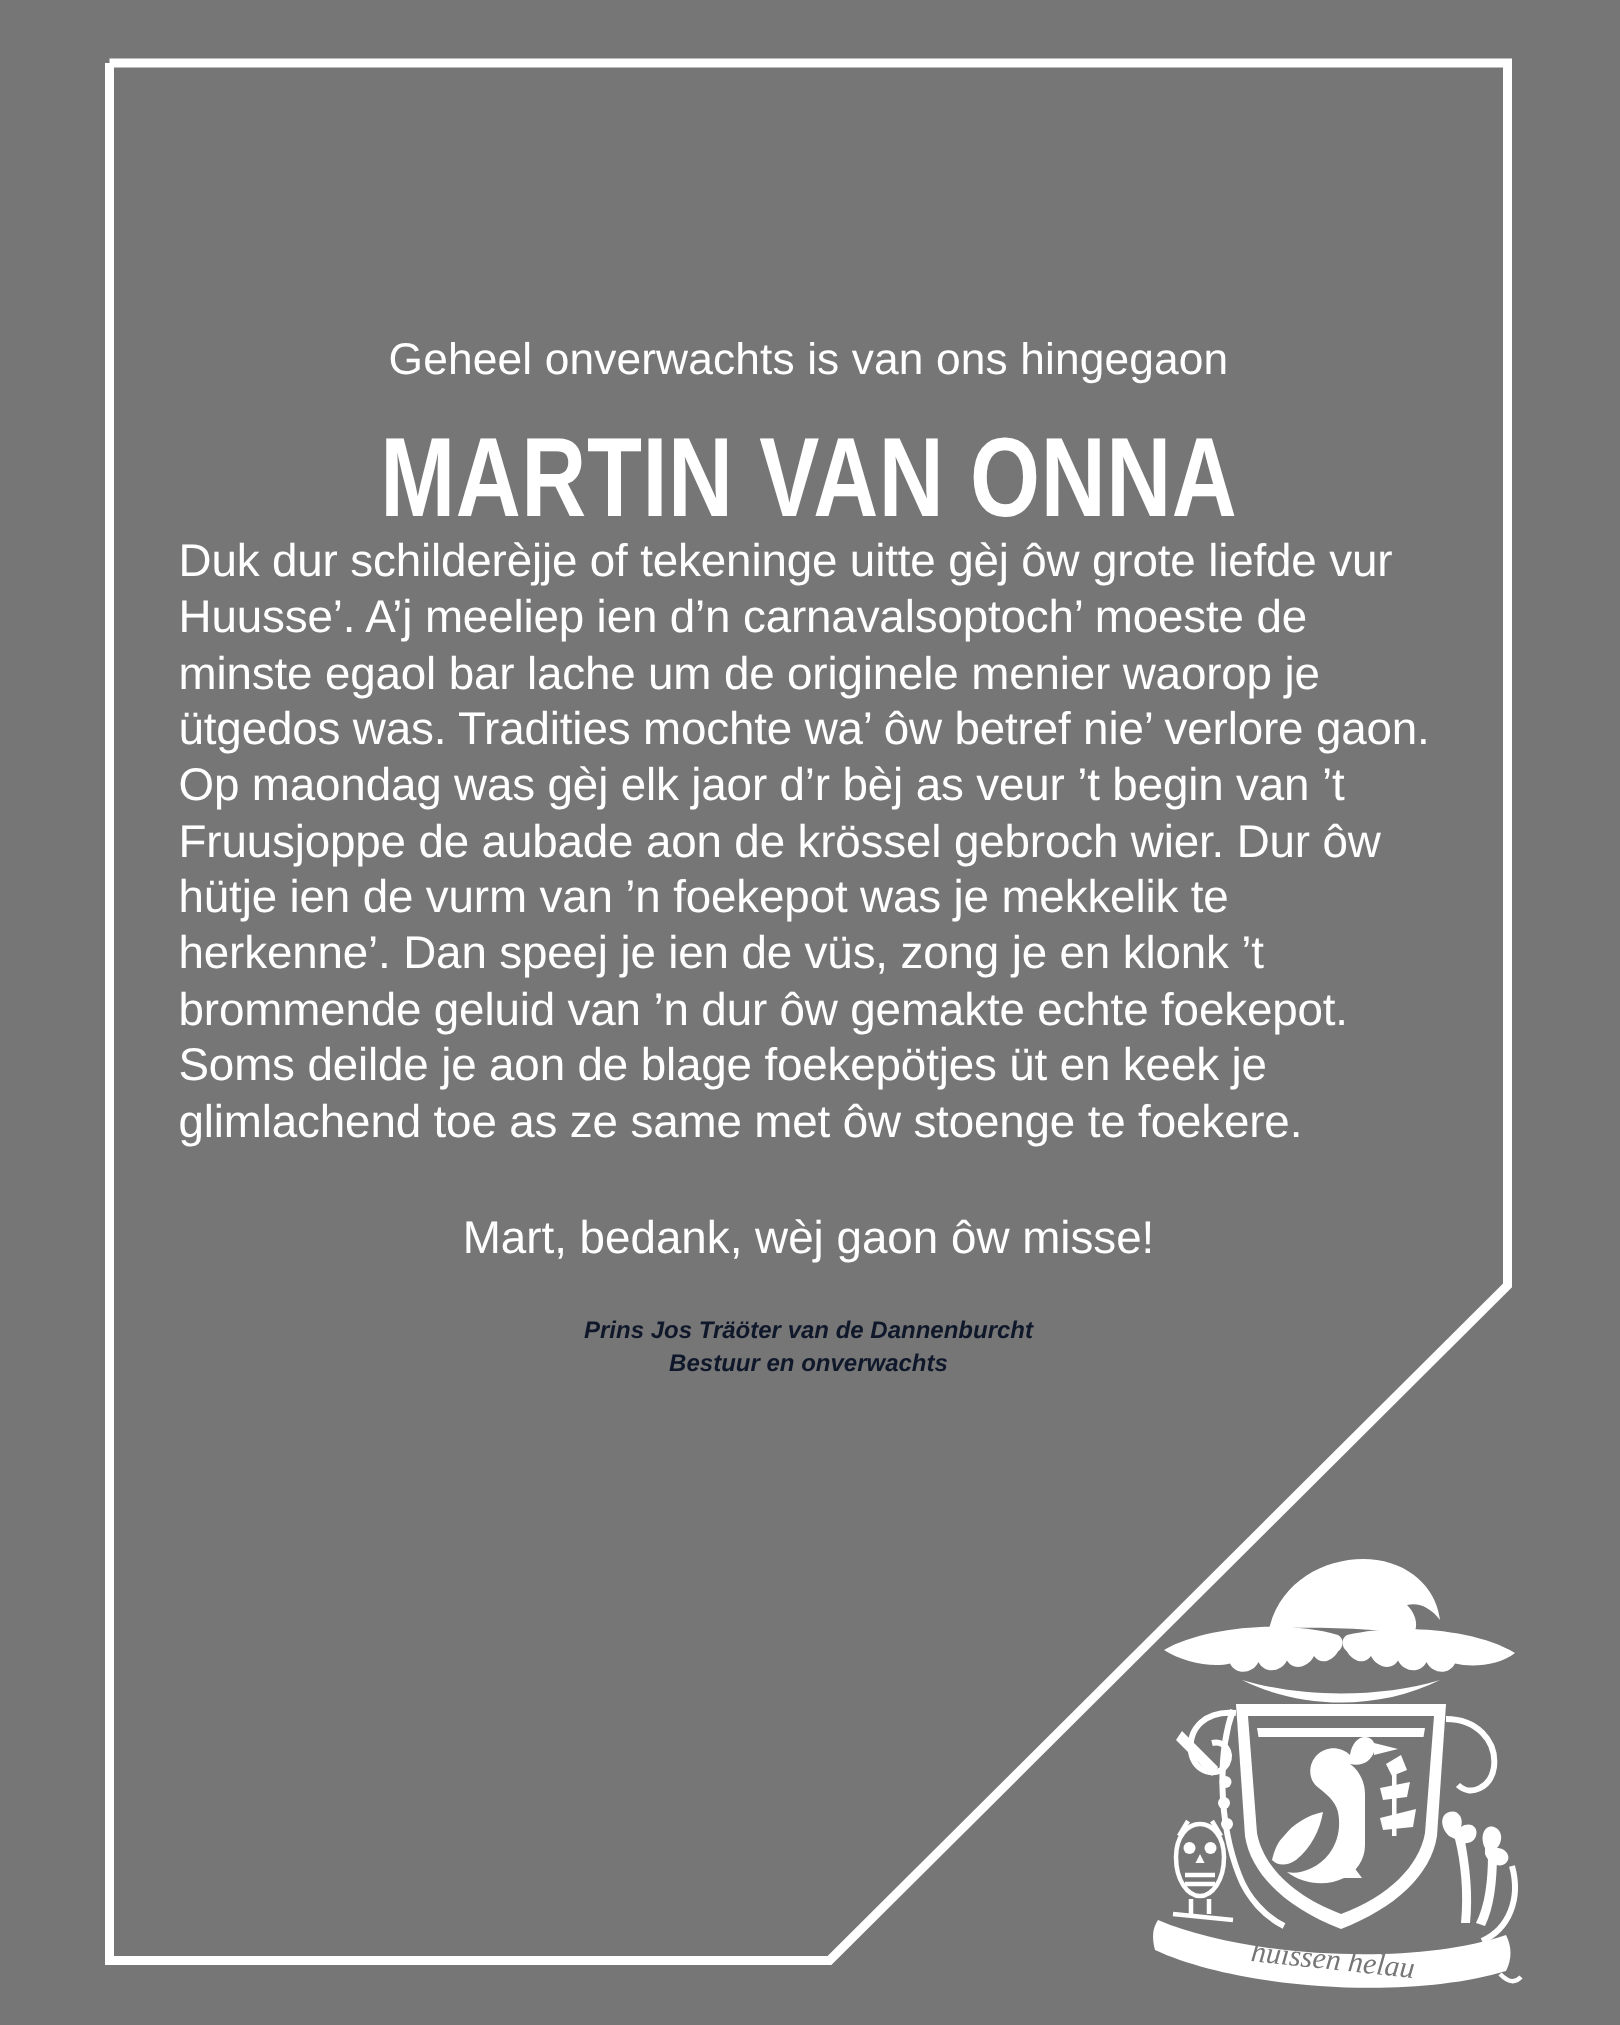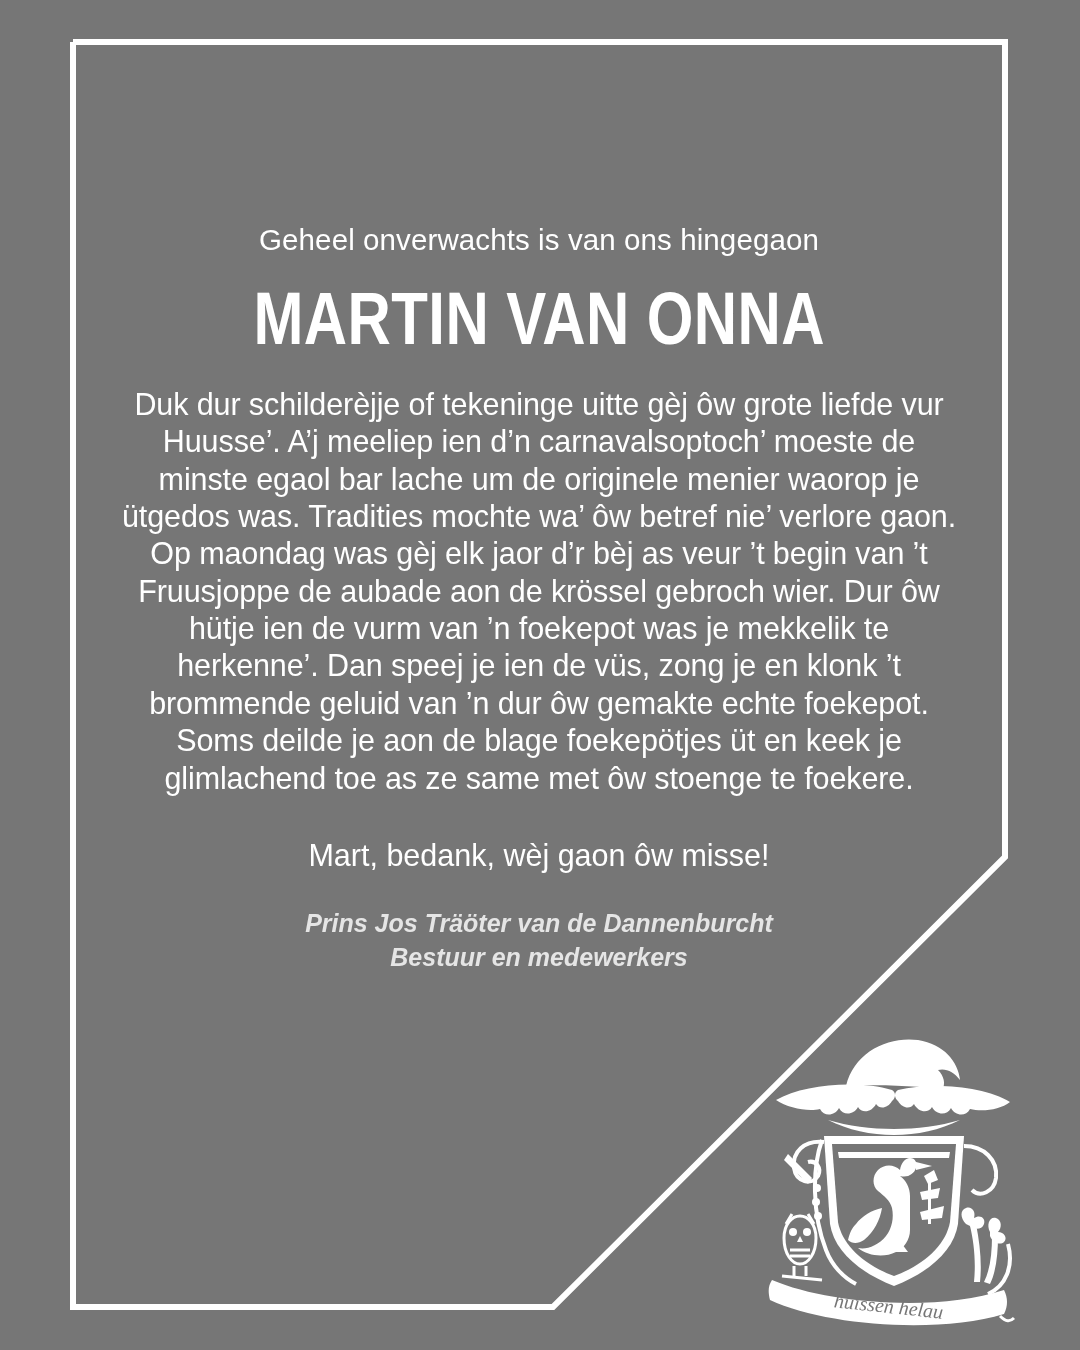--- a/index.html
+++ b/index.html
@@ -43,42 +43,41 @@
     line-height:0.98;
     color:#ffffff;
     font-weight:700;
     letter-spacing:0.5px;
     text-align:center;
     transform:scaleX(0.80);
     transform-origin:center center;
     white-space:nowrap;
   }
   .body-text {
-    margin-top:30px;
     width:840px;
     font-size:30.5px;
     line-height:1.225;
     color:#ffffff;
-    text-align:center;
+    text-align:left;
     font-weight:400;
     letter-spacing:-0.1px;
   }
   .farewell {
     margin-top:40px;
     font-size:30.5px;
     line-height:1.2;
     color:#ffffff;
     text-align:right;
     font-weight:400;
   }
   .signatures {
     margin-top:34px;
-    font-size:25px;
+    font-size:16px;
     line-height:1.34;
-    color:#e5e5e5;
+    color:#0f172a;
     text-align:center;
     font-style:italic;
     font-weight:700;
   }
   .signatures .sig-line { display:block; }
 
   
   .crest {
     position:absolute;
     left:768px;
@@ -102,21 +101,21 @@
     <div class="lead">Geheel onverwachts is van ons hingegaon</div>
 
     <div class="deceased-name">MARTIN VAN ONNA</div>
 
     <div class="body-text">Duk dur schilderèjje of tekeninge uitte gèj ôw grote liefde vur Huusse’. A’j meeliep ien d’n carnavalsoptoch’ moeste de minste egaol bar lache um de originele menier waorop je ütgedos was. Tradities mochte wa’ ôw betref nie’ verlore gaon. Op maondag was gèj elk jaor d’r bèj as veur ’t begin van ’t Fruusjoppe de aubade aon de krössel gebroch wier. Dur ôw hütje ien de vurm van ’n foekepot was je mekkelik te herkenne’. Dan speej je ien de vüs, zong je en klonk ’t brommende geluid van ’n dur ôw gemakte echte foekepot. Soms deilde je aon de blage foekepötjes üt en keek je glimlachend toe as ze same met ôw stoenge te foekere.</div>
 
     <div class="farewell">Mart, bedank, wèj gaon ôw misse!</div>
 
     <div class="signatures">
       <span class="sig-line">Prins Jos Träöter van de Dannenburcht</span>
-      <span class="sig-line">Bestuur en medewerkers</span>
+      <span class="sig-line">Bestuur en onverwachts</span>
     </div>
 
   </div>
 
   <div class="crest">
     <svg viewBox="0 0 250 300">
       <g fill="#ffffff">
 
         <path d="M78 58 C86 24 120 8 150 12 C176 16 190 34 192 52 C186 44 178 40 170 42
                  C176 48 178 56 174 62 C160 58 100 56 78 58 Z"></path>

